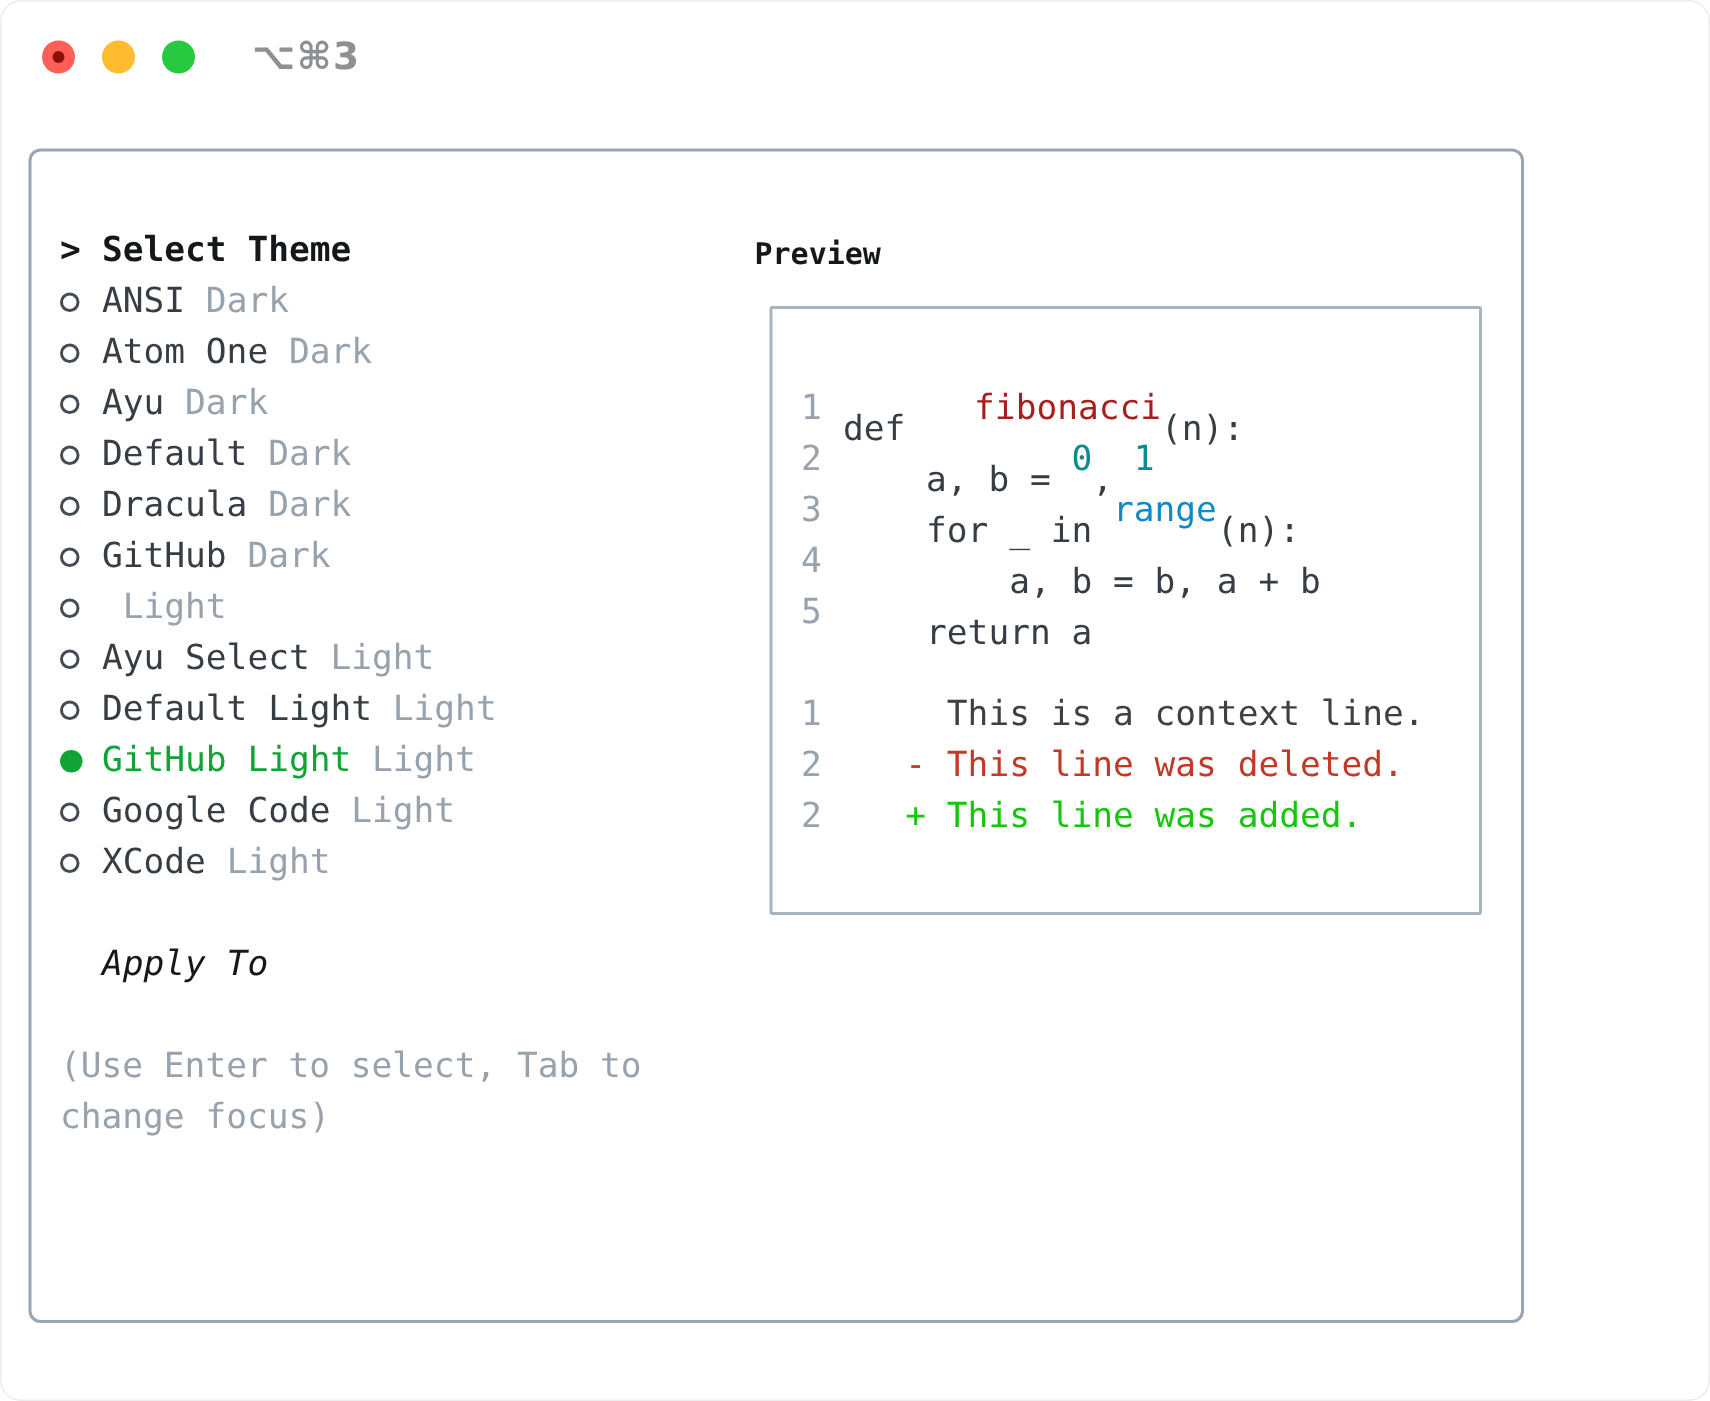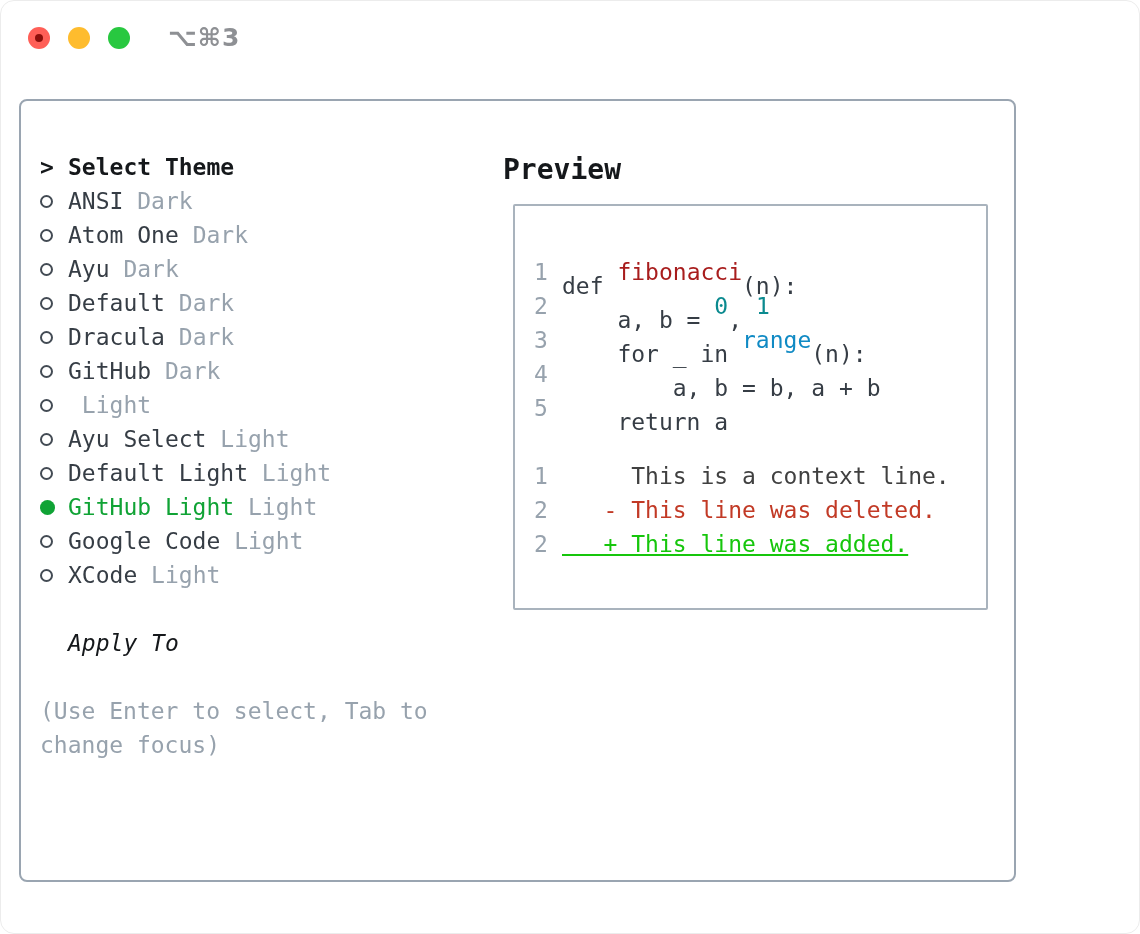--- a/index.html
+++ b/index.html
@@ -27,31 +27,31 @@
   .hdr{font-weight:700;color:var(--text-black);}
   .hdr .marker{color:var(--text-black);}
   .t-name{color:var(--text-dark);}
   .sel .t-name{color:var(--accent-green);}
   .t-variant{color:var(--text-gray);}
   .apply-label{color:var(--text-black);font-style:italic;}
   .help{color:var(--text-gray);}
   .spacer{height:34px;}
 
   
-  .preview-label{position:absolute;left:482px;top:51px;height:34px;display:flex;align-items:center;font-size:28px;font-weight:700;color:var(--text-black);}
+  .preview-label{position:absolute;left:482px;top:51px;height:34px;display:flex;align-items:center;font-size:20px;font-weight:700;color:var(--text-black);}
   .preview-box{position:absolute;left:492px;top:103px;width:475px;height:406px;border:2px solid #a9b3bd;border-radius:2px;box-sizing:border-box;padding:49px 0 0 19px;overflow:hidden;}
   .cline{display:flex;height:34px;align-items:center;font-size:23px;white-space:pre;}
   .lnum{width:14px;margin-right:14px;color:var(--text-gray);flex:none;}
   .tk-plain{color:var(--text-dark);margin-top:28px;}
-  .tk-func{color:var(--func-red);}
+  .tk-func{color:var(--func-red);margin-left:32px;}
   .tk-num{color:var(--number-teal);}
   .tk-builtin{color:var(--builtin-blue);}
   .tk-ctx{color:#404040;}
   .tk-del{color:var(--deleted-red);}
-  .tk-add{color:var(--added-green);text-decoration:underline;}
+  .tk-add{color:var(--added-green);}
 </style>
 </head>
 <body>
 
 <div class="window">
 
   <div class="titlebar">
     <div class="dot dot-close"></div>
     <div class="dot dot-min"></div>
     <div class="dot dot-zoom"></div>

